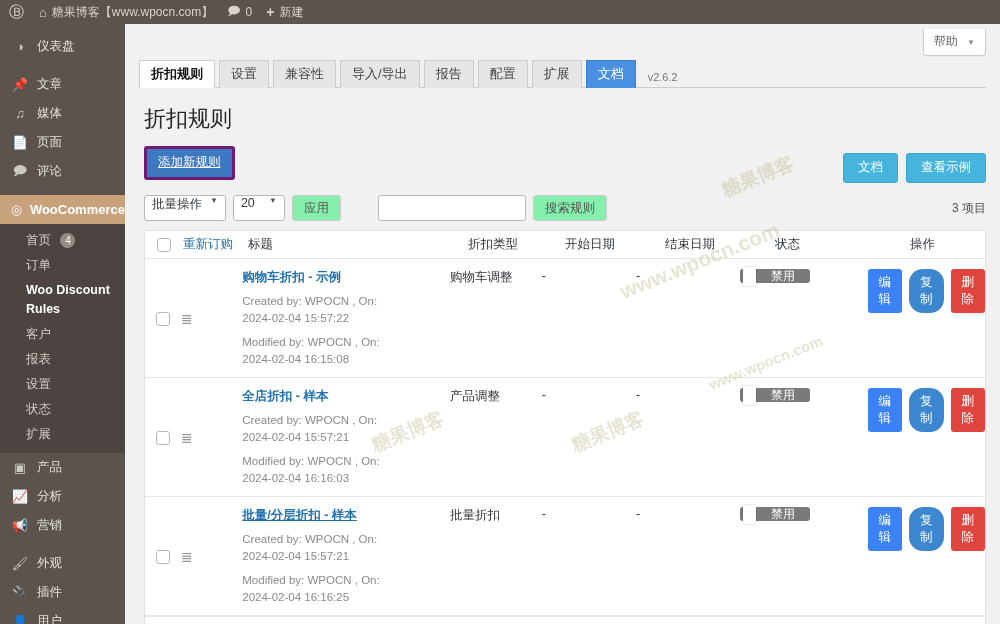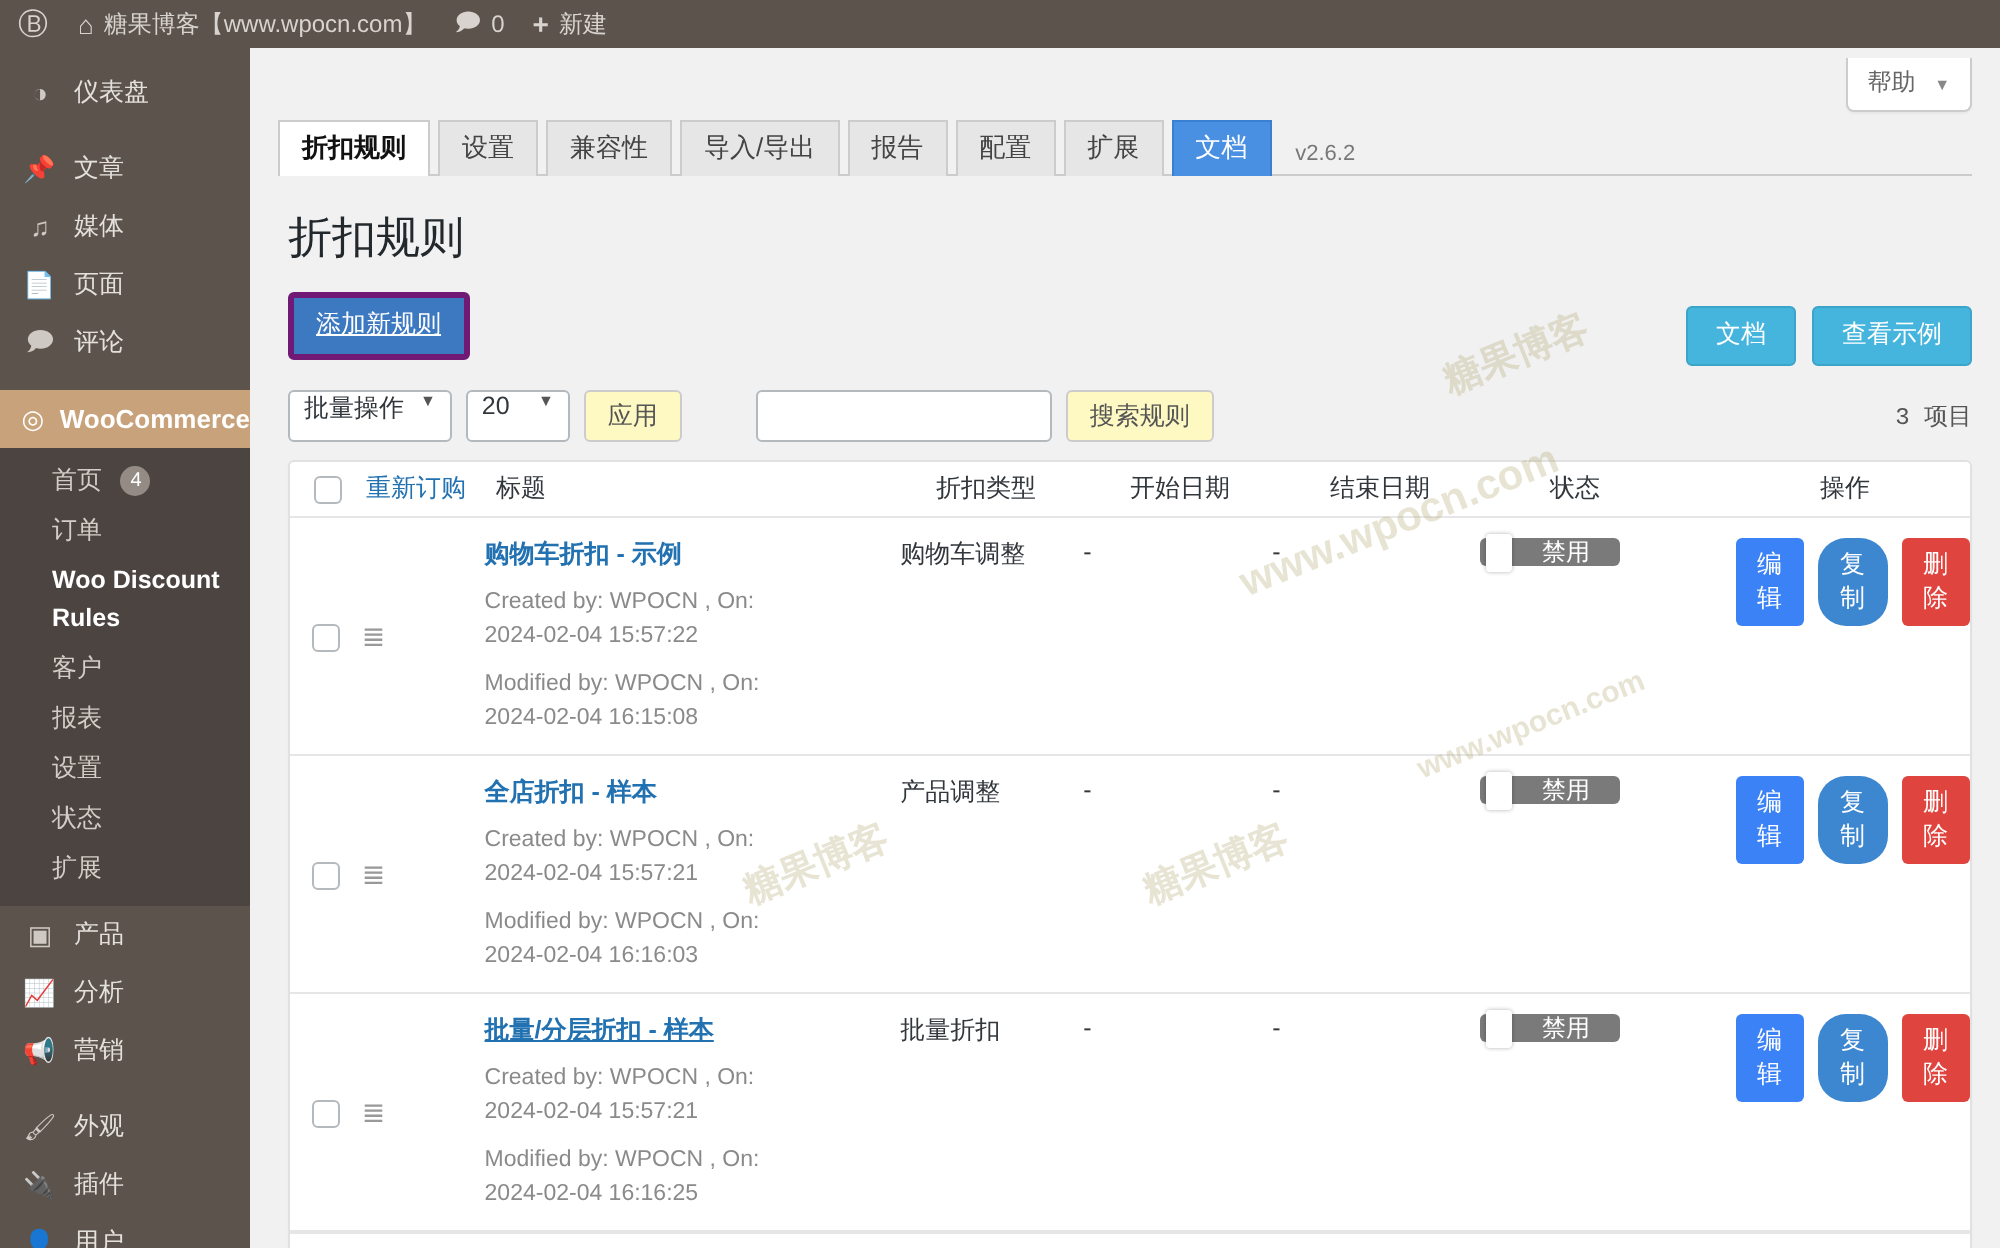--- a/index.html
+++ b/index.html
@@ -119,29 +119,29 @@
     padding: 0 14px 0 19px; margin-top: 14px; height: 28px;
     position: relative;
   }
   .sel {
     background: #fff; border: 1px solid #b4b9be; border-radius: 3px;
     font-size: 12.5px; color: #32373c; height: 26px;
     display: flex; align-items: flex-start; padding: 0 7px;
   }
   .sel .caret { margin-left: 8px; font-size: 8px; color: #555; }
   .btn-plain {
-    background: #fef9c3; border: 1px solid #ccc; border-radius: 3px;
+    background: #86efac; border: 1px solid #ccc; border-radius: 3px;
     font-size: 12.5px; color: #555; height: 26px; padding: 0 11px;
     display: flex; align-items: center;
   }
   #search-input {
     background: #fff; border: 1px solid #b4b9be; border-radius: 3px;
     height: 26px; width: 148px; margin-left: 30px;
   }
-  #items-count-top { position: absolute; right: 14px; font-size: 12px; color: #555; font-family: Liberation Mono, monospace; }
+  #items-count-top { position: absolute; right: 14px; font-size: 12px; color: #555; }
 
   
   #rules-table {
     margin: 8px 14px 0 19px; background: #fff;
     border: 1px solid #e1e1e1; border-radius: 3px;
     box-shadow: 0 1px 1px rgba(0,0,0,.04);
     font-size: 12.5px; color: #32373c;
   }
   .trow { display: flex; border-bottom: 1px solid #e6e6e6; }
   .trow:last-child { border-bottom: none; }

